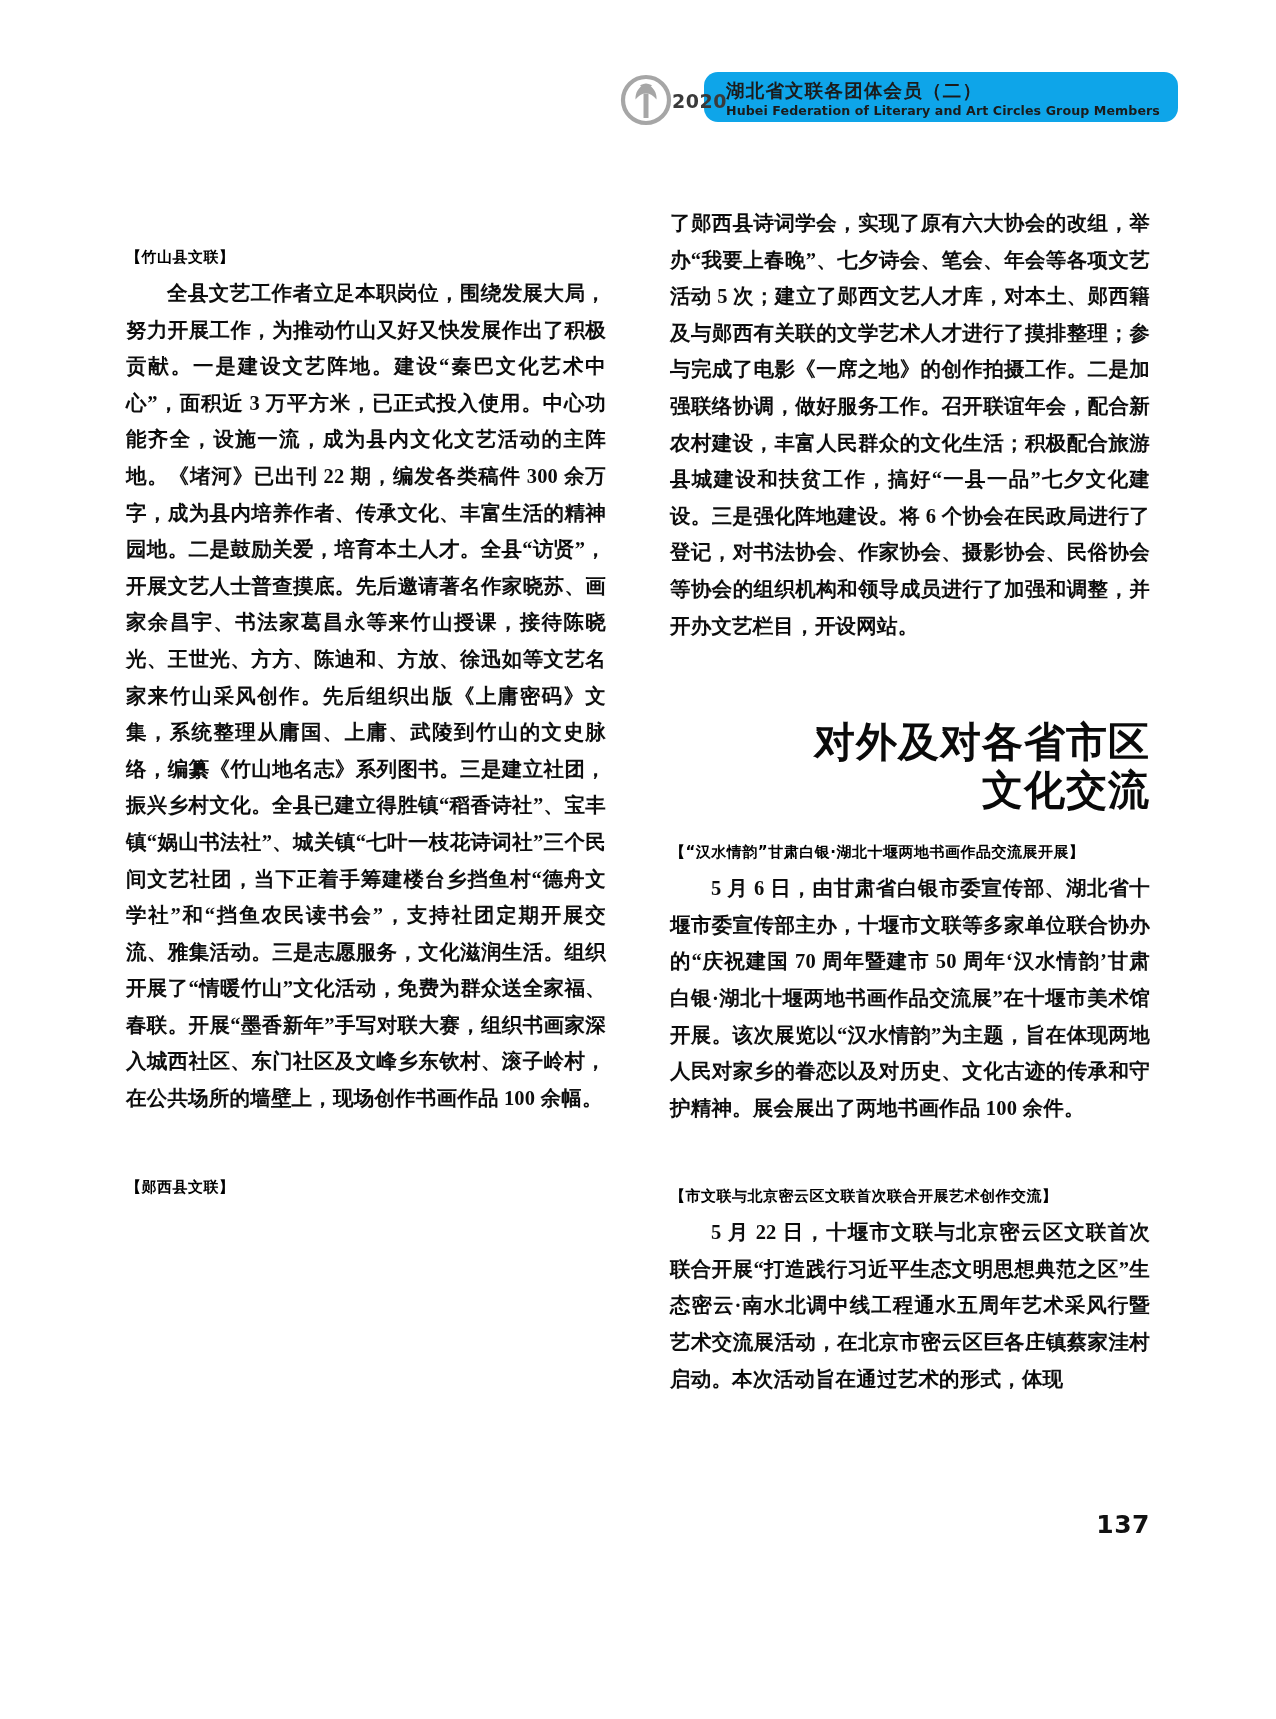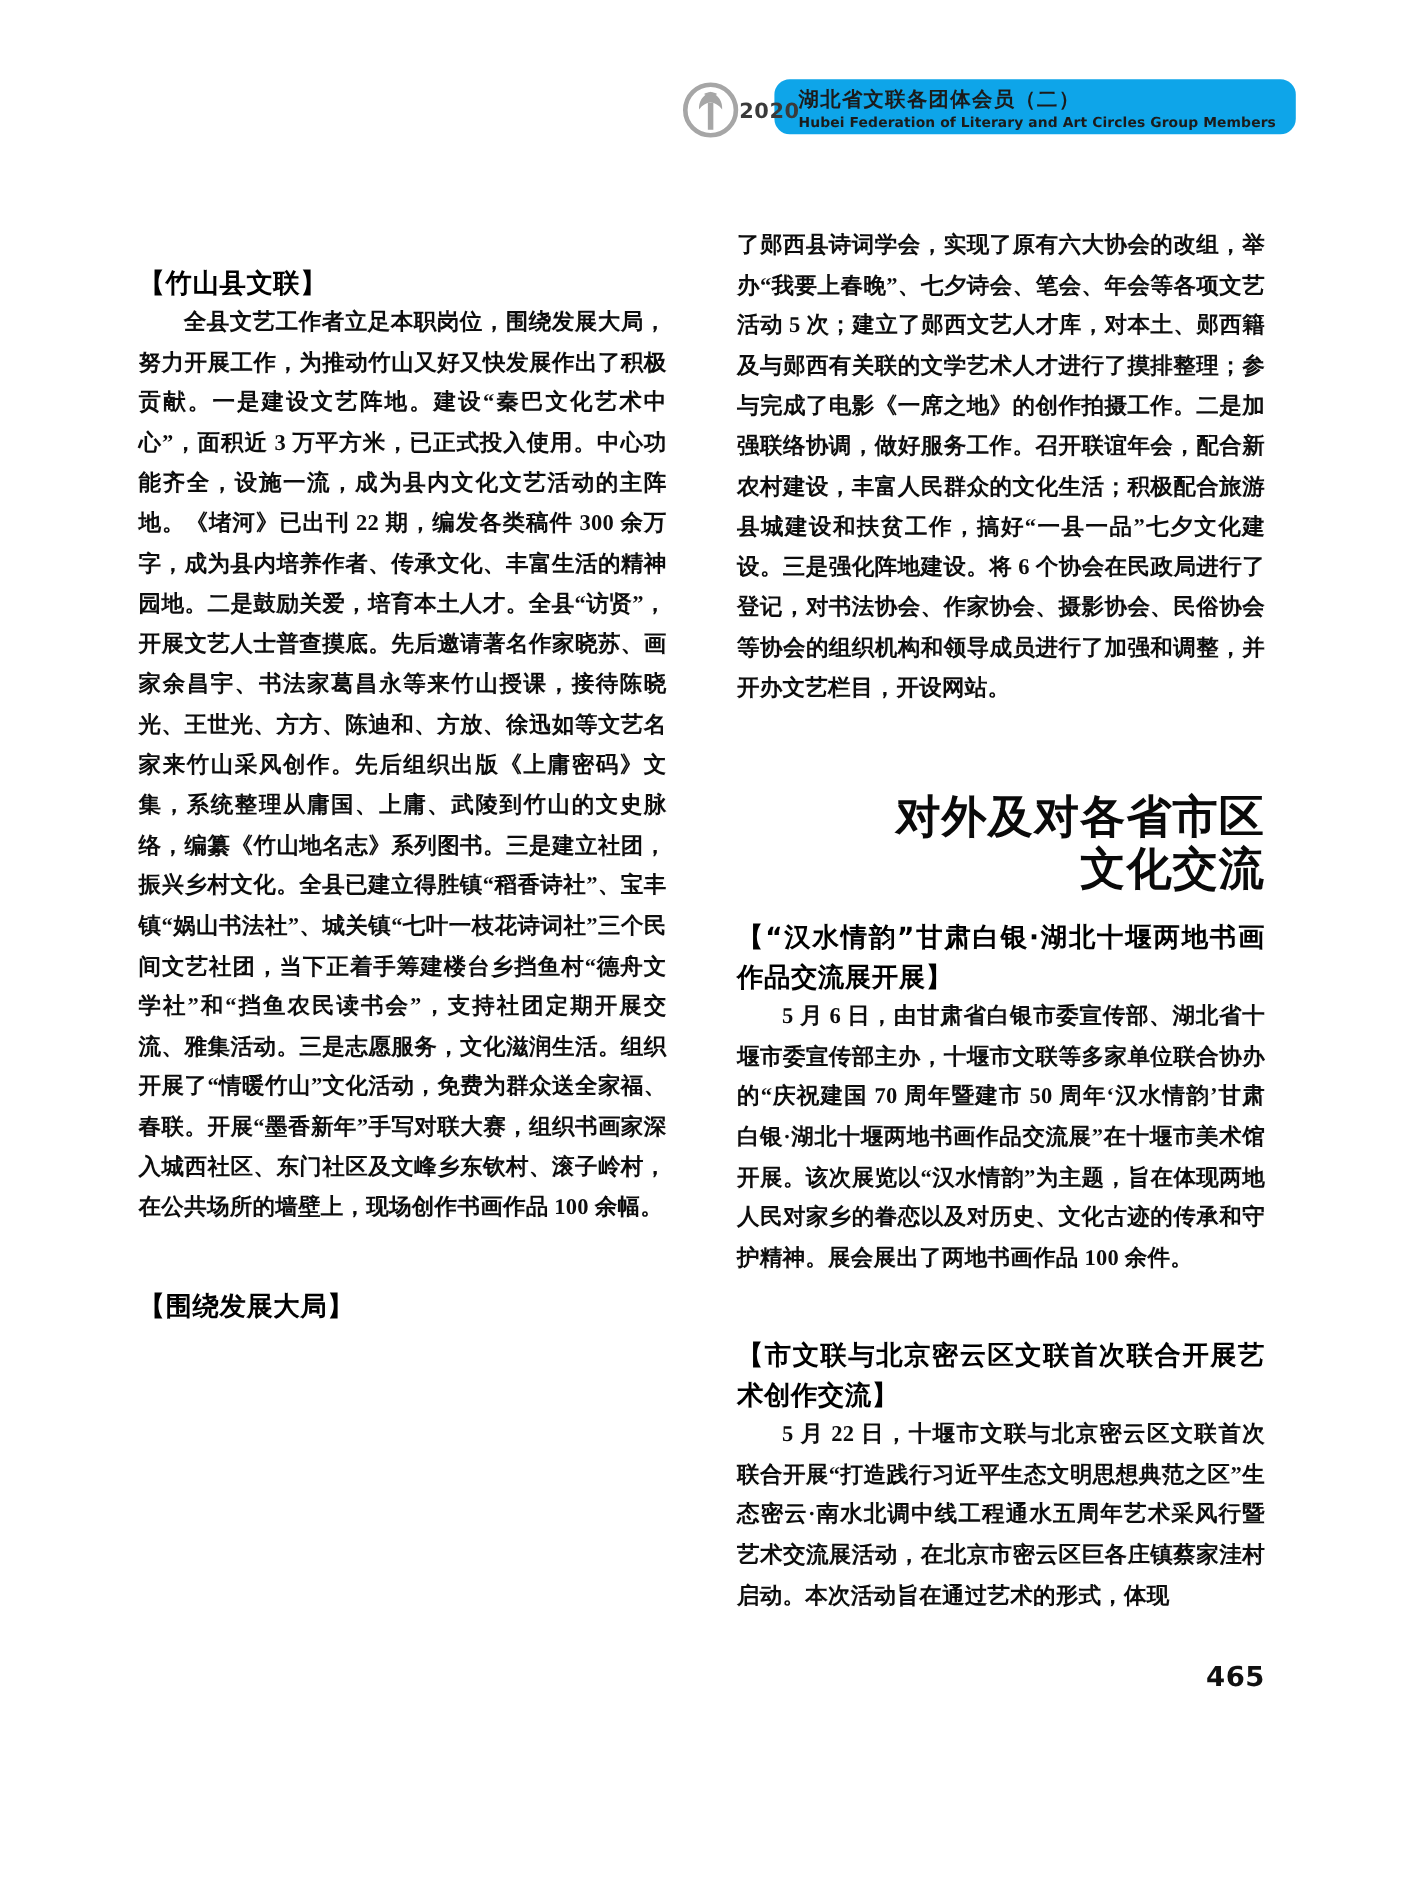--- a/index.html
+++ b/index.html
@@ -109,21 +109,21 @@
     letter-spacing: 0.2px;
     margin: 0;
     word-break: break-all;
   }
   .para.indent { text-indent: 2em; }
   .para.cont { text-indent: 0; }
 
   .sec-head {
     font-family: "DejaVu Sans", "Liberation Sans", sans-serif;
     font-weight: 700;
-    font-size: 24px;
+    font-size: 15px;
     line-height: 36px;
     color: #000000;
     letter-spacing: 0.5px;
     margin: 0;
     text-align: justify;
     word-break: break-all;
   }
   .gap-sm { height: 20px; }
   .gap-md { height: 34px; }
   .gap-lg { height: 52px; }
@@ -179,21 +179,21 @@
   <div class="columns">
 
     <div class="col">
       <div class="gap-md"></div>
 
       <h2 class="sec-head">【竹山县文联】</h2>
       <p class="para indent">全县文艺工作者立足本职岗位，围绕发展大局，努力开展工作，为推动竹山又好又快发展作出了积极贡献。一是建设文艺阵地。建设“秦巴文化艺术中心”，面积近 3 万平方米，已正式投入使用。中心功能齐全，设施一流，成为县内文化文艺活动的主阵地。《堵河》已出刊 22 期，编发各类稿件 300 余万字，成为县内培养作者、传承文化、丰富生活的精神园地。二是鼓励关爱，培育本土人才。全县“访贤”，开展文艺人士普查摸底。先后邀请著名作家晓苏、画家余昌宇、书法家葛昌永等来竹山授课，接待陈晓光、王世光、方方、陈迪和、方放、徐迅如等文艺名家来竹山采风创作。先后组织出版《上庸密码》文集，系统整理从庸国、上庸、武陵到竹山的文史脉络，编纂《竹山地名志》系列图书。三是建立社团，振兴乡村文化。全县已建立得胜镇“稻香诗社”、宝丰镇“娲山书法社”、城关镇“七叶一枝花诗词社”三个民间文艺社团，当下正着手筹建楼台乡挡鱼村“德舟文学社”和“挡鱼农民读书会”，支持社团定期开展交流、雅集活动。三是志愿服务，文化滋润生活。组织开展了“情暖竹山”文化活动，免费为群众送全家福、春联。开展“墨香新年”手写对联大赛，组织书画家深入城西社区、东门社区及文峰乡东钦村、滚子岭村，在公共场所的墙壁上，现场创作书画作品 100 余幅。</p>
 
       <div class="gap-lg"></div>
 
-      <h2 class="sec-head">【围绕发展大局】</h2>
+      <h2 class="sec-head">【郧西县文联】</h2>
     </div>
 
     <div class="col">
       <p class="para cont">了郧西县诗词学会，实现了原有六大协会的改组，举办“我要上春晚”、七夕诗会、笔会、年会等各项文艺活动 5 次；建立了郧西文艺人才库，对本土、郧西籍及与郧西有关联的文学艺术人才进行了摸排整理；参与完成了电影《一席之地》的创作拍摄工作。二是加强联络协调，做好服务工作。召开联谊年会，配合新农村建设，丰富人民群众的文化生活；积极配合旅游县城建设和扶贫工作，搞好“一县一品”七夕文化建设。三是强化阵地建设。将 6 个协会在民政局进行了登记，对书法协会、作家协会、摄影协会、民俗协会等协会的组织机构和领导成员进行了加强和调整，并开办文艺栏目，开设网站。</p>
 
       <div class="gap-xl"></div>
 
       <h1 class="big-title">
         <span class="l1">对外及对各省市区</span>
         <span class="l2">文化交流</span>
@@ -205,15 +205,15 @@
       <p class="para indent">5 月 6 日，由甘肃省白银市委宣传部、湖北省十堰市委宣传部主办，十堰市文联等多家单位联合协办的“庆祝建国 70 周年暨建市 50 周年‘汉水情韵’甘肃白银·湖北十堰两地书画作品交流展”在十堰市美术馆开展。该次展览以“汉水情韵”为主题，旨在体现两地人民对家乡的眷恋以及对历史、文化古迹的传承和守护精神。展会展出了两地书画作品 100 余件。</p>
 
       <div class="gap-lg"></div>
 
       <h2 class="sec-head">【市文联与北京密云区文联首次联合开展艺术创作交流】</h2>
       <p class="para indent">5 月 22 日，十堰市文联与北京密云区文联首次联合开展“打造践行习近平生态文明思想典范之区”生态密云·南水北调中线工程通水五周年艺术采风行暨艺术交流展活动，在北京市密云区巨各庄镇蔡家洼村启动。本次活动旨在通过艺术的形式，体现</p>
     </div>
 
   </div>
 
-  <div class="page-number">465</div>
+  <div class="page-number">137</div>
 
 </div>
 
 </body></html>

